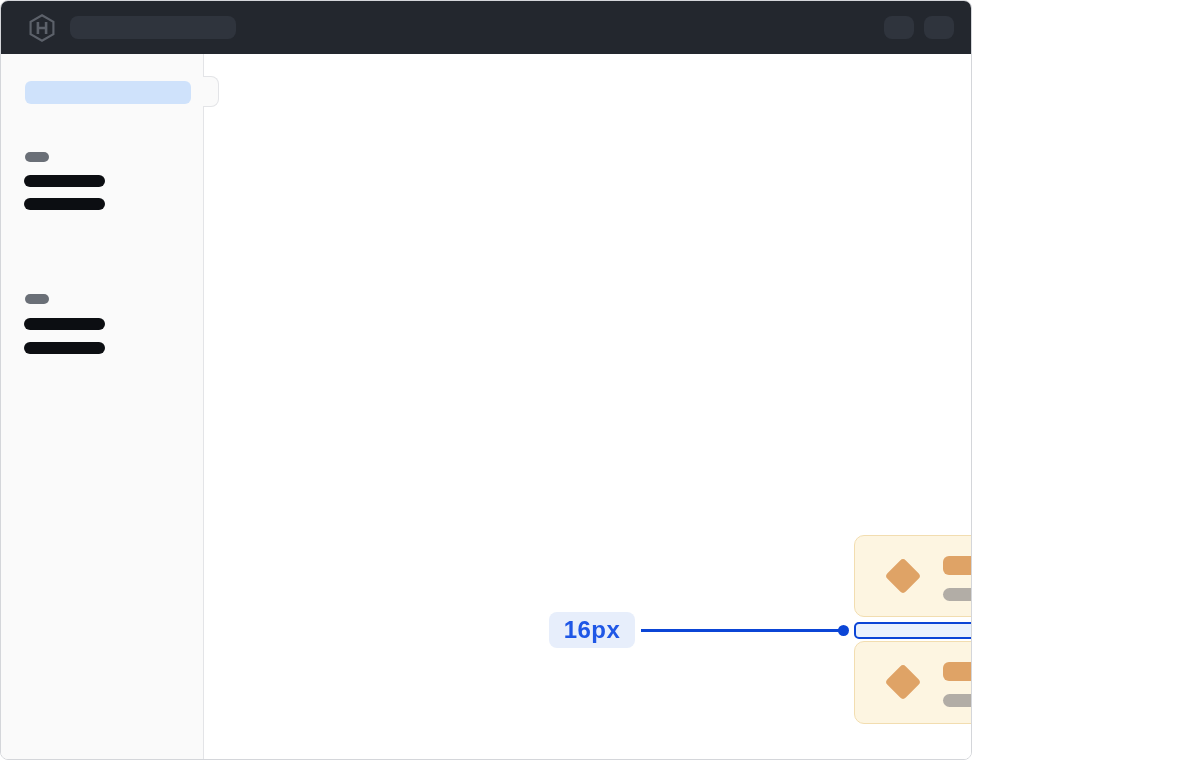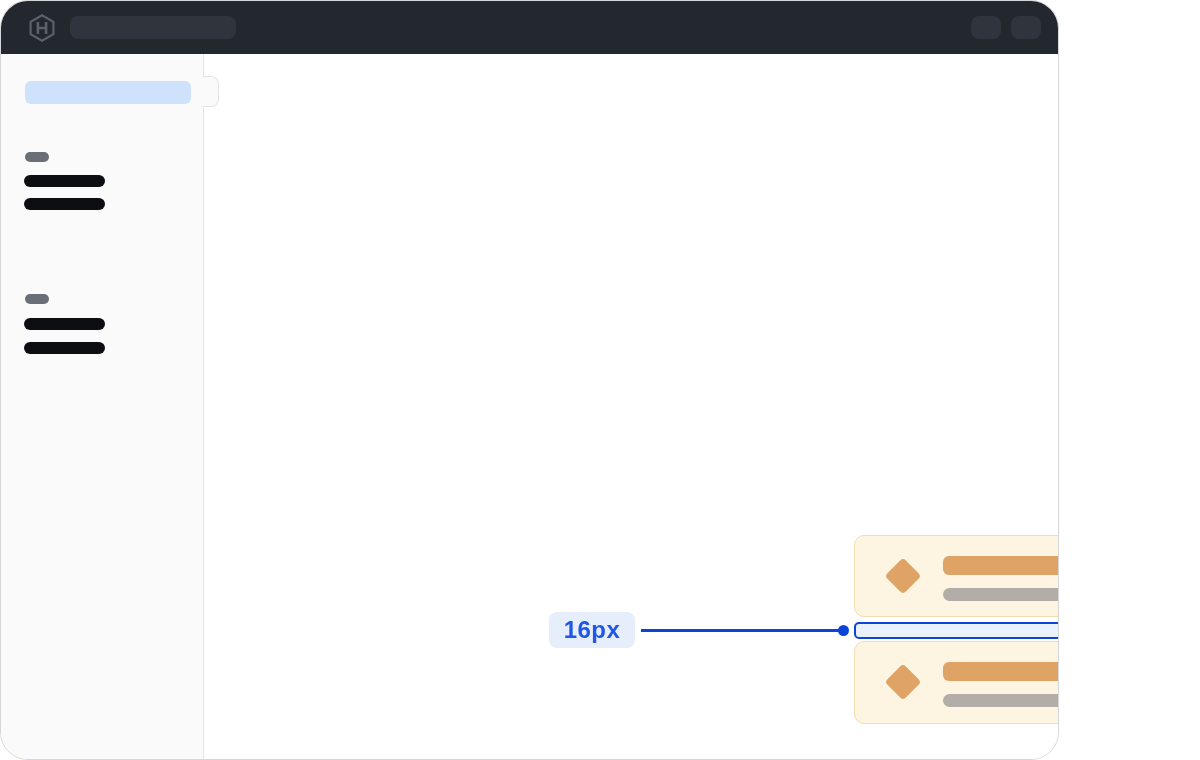--- a/index.html
+++ b/index.html
@@ -1,22 +1,22 @@
 <!DOCTYPE html>
 <html style="--window-border: #d4d6da; --topbar-bg: #23272e; --topbar-skeleton: #2f343d; --logo-gray: #5c616a; --sidebar-bg: #fafafa; --sidebar-border: #e3e4e7; --active-item-bg: #cfe2fb; --section-label-gray: #6a6f77; --nav-bar-black: #0c0e12; --card-bg: #fdf5e1; --card-border: #f2ddb0; --card-accent-orange: #dfa366; --card-muted-gray: #b2ada6; --annotation-blue: #0b45d6; --annotation-fill: #e9f1fd; --label-bg: #e7eefb; --label-text: #1f57e6;"><head>
 <meta charset="utf-8">
 <style>
   * { margin: 0; padding: 0; box-sizing: border-box; }
   html, body { width: 1200px; height: 760px; background: #ffffff; font-family: "Liberation Sans", sans-serif; }
 
   .window {
     position: relative;
-    width: 1059px; height: 760px;
+    width: 972px; height: 760px;
     border: 1px solid var(--window-border, #d4d6da);
-    border-radius: 28px;
+    border-radius: 8px;
     overflow: hidden;
     background: #ffffff;
   }
 
   
   .topbar {
     position: relative;
     height: 53px;
     background: var(--topbar-bg, #23272e);
     display: flex;

